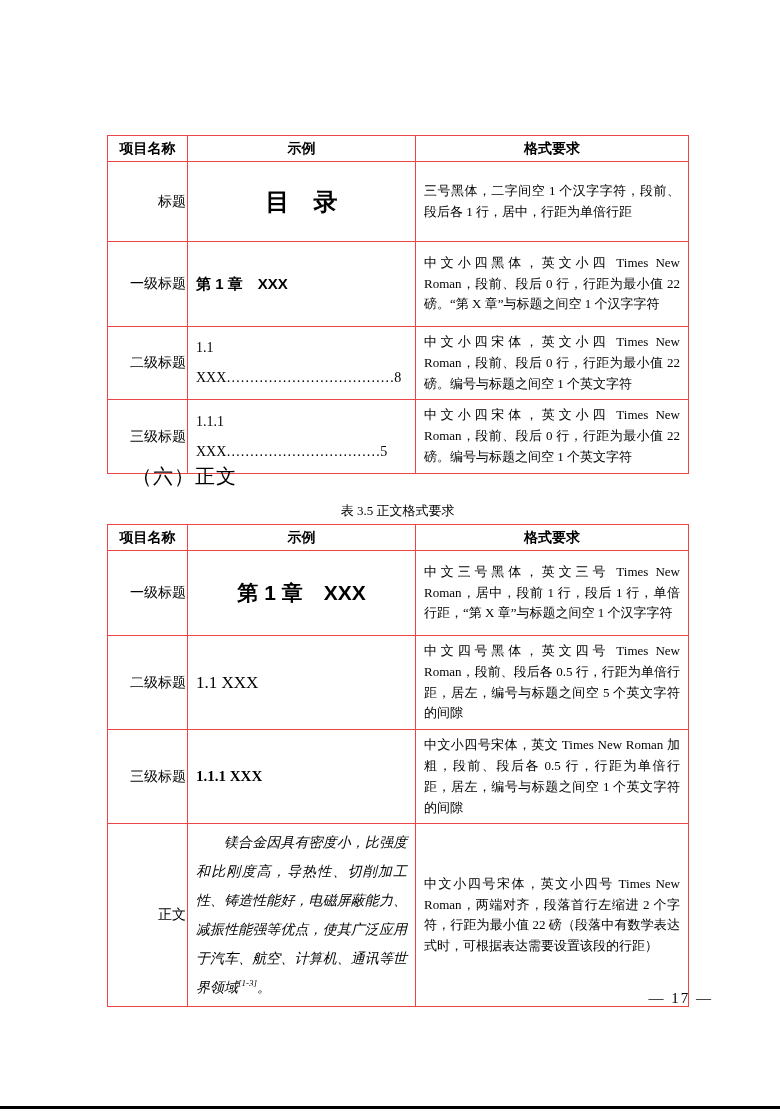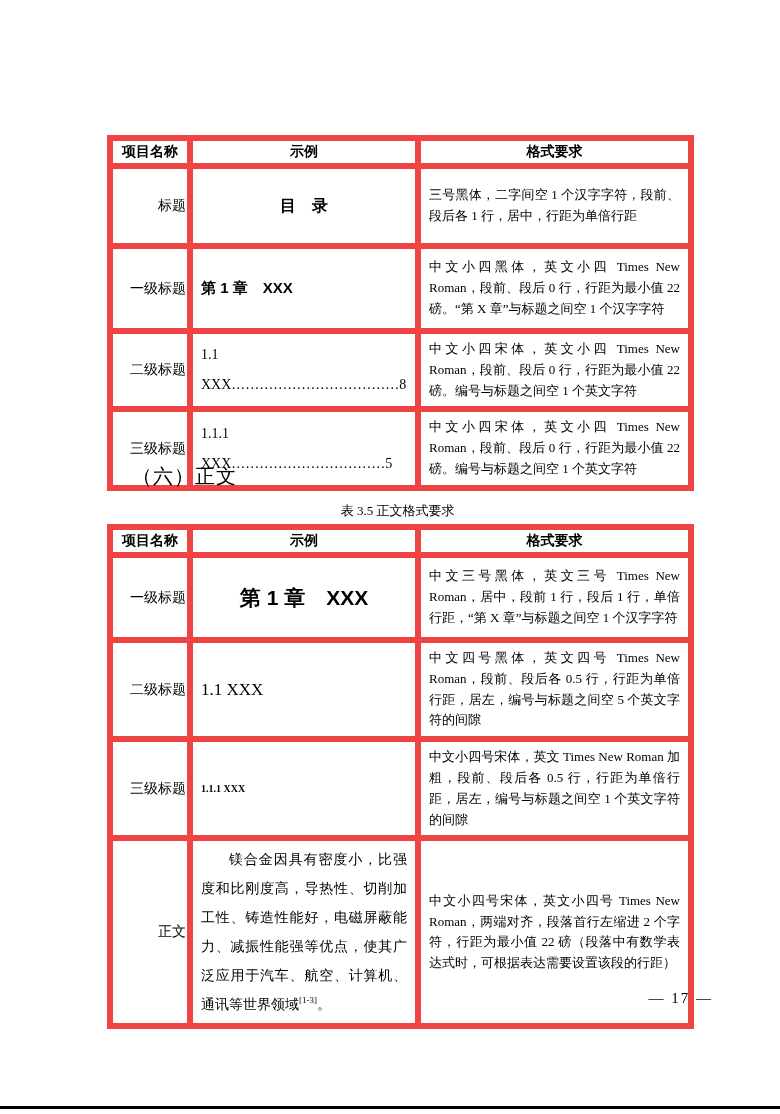--- a/index.html
+++ b/index.html
@@ -19,21 +19,21 @@
   
   table.doc-table {
     position: absolute;
     left: 107px;
     width: 581px;
     border-collapse: collapse;
     table-layout: fixed;
     border: 1.5px solid #000;
   }
   table.doc-table td, table.doc-table th {
-    border: 6px solid #ef4444;
+    border: 1px solid #ef4444;
     overflow: hidden;
     box-sizing: border-box;
   }
   #table1 { top: 135px; }
   #table2 { top: 524px; }
 
   th.hdr {
     font-family: "Liberation Sans", sans-serif;
     font-weight: bold;
     font-size: 14px;
@@ -57,43 +57,44 @@
     font-size: 13px;
     line-height: 1.6;
     text-align: justify;
   }
 
   
   .ex-toc {
     text-align: center;
     font-family: "Liberation Sans", sans-serif;
     font-weight: bold;
-    font-size: 16px;
+    font-size: 24px;
   }
   .ex-h1-small {
     font-family: "Liberation Sans", sans-serif;
     font-weight: bold;
     font-size: 15px;
   }
   .ex-two-line { font-size: 14px; }
   .ex-two-line .line { line-height: 30px; white-space: nowrap; }
   .ex-h1-big {
     text-align: center;
     font-family: "Liberation Sans", sans-serif;
     font-weight: bold;
     font-size: 21px;
   }
   .ex-h2 { font-size: 17px; }
-  .ex-h3 { font-size: 10px; font-weight: bold; }
+  .ex-h3 { font-size: 15px; font-weight: bold; }
   .ex-body {
     font-size: 14px;
     line-height: 29px;
     text-align: justify;
     text-indent: 2em;
     padding: 4px 10px;
+    font-style: italic;
   }
   .ex-body sup {
     font-size: 9px;
     line-height: 0;
   }
 
   
   .section-heading {
     position: absolute;
     top: 463px;

